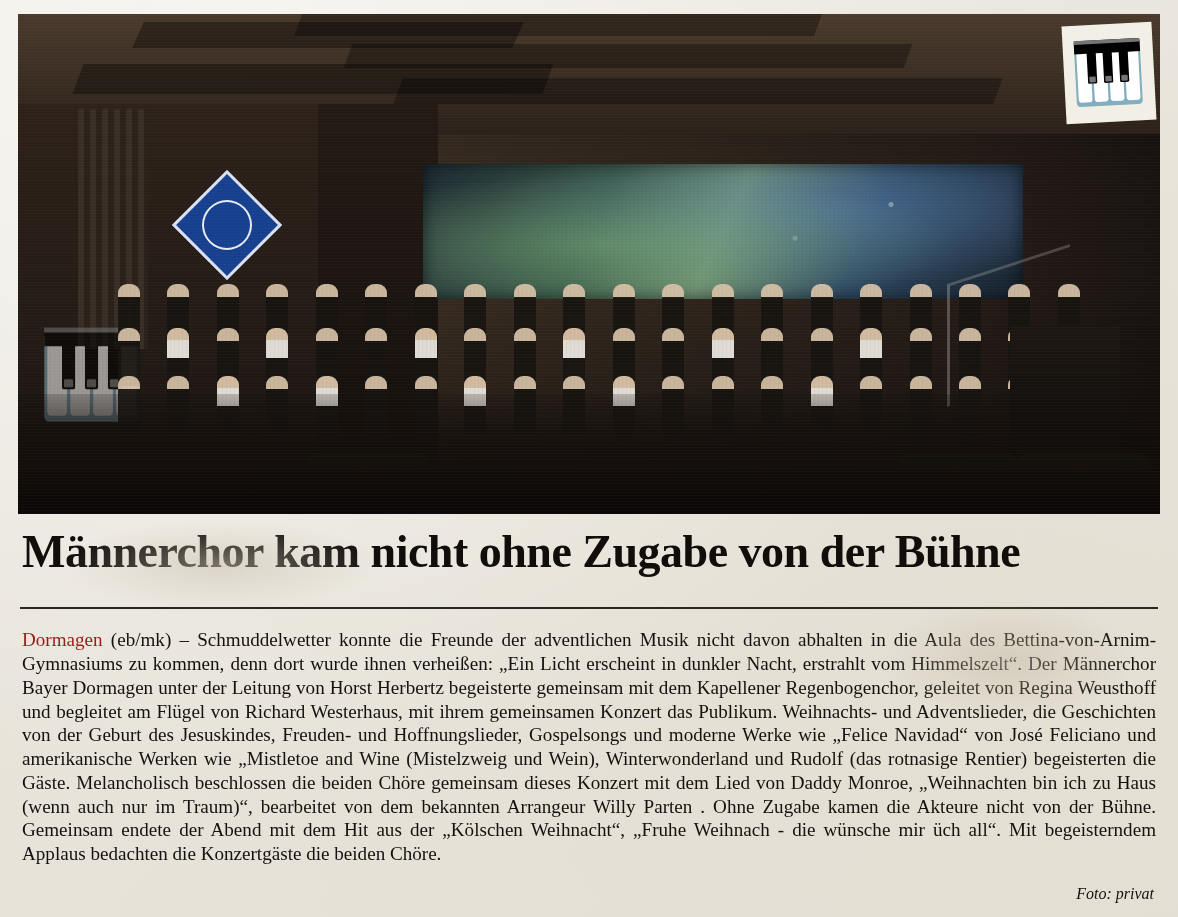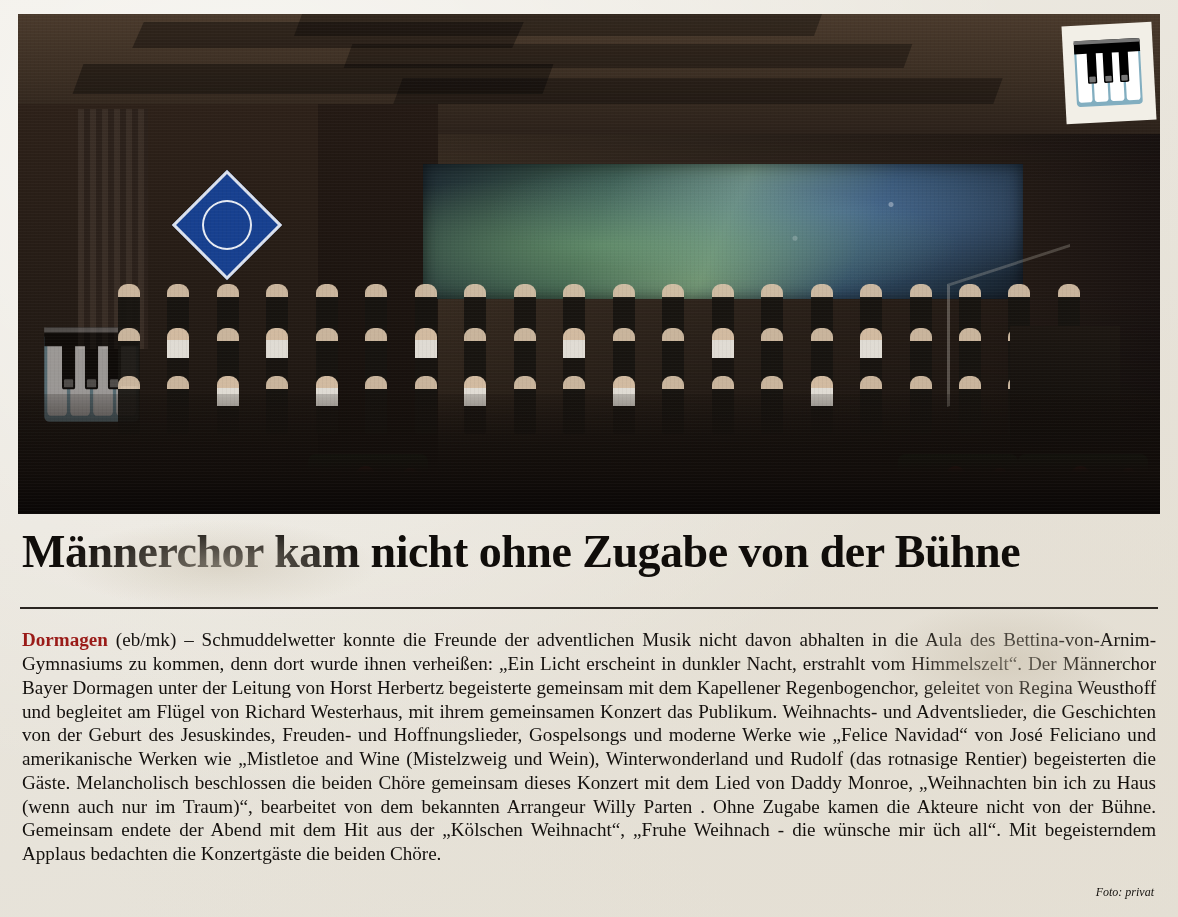--- a/index.html
+++ b/index.html
@@ -210,28 +210,28 @@
   .body-text {
     font-family: "Liberation Serif", serif;
     font-size: 19.1px;
     line-height: 1.245;
     color: #14110e;
     text-align: justify;
     padding: 0 4px;
     hyphens: manual;
   }
   .dateline {
-    font-weight: bold;
+    font-weight: normal;
     color: #9a1b18;
   }
   .credit {
     margin-top: 4px;
     text-align: right;
     font-style: italic;
-    font-size: 12px;
+    font-size: 16px;
     color: #14110e;
     padding-right: 6px;
   }
   .stain {
     position: absolute;
     pointer-events: none;
     border-radius: 50%;
   }
   .stain-a {
     top: 520px; left: 60px; width: 320px; height: 90px;

